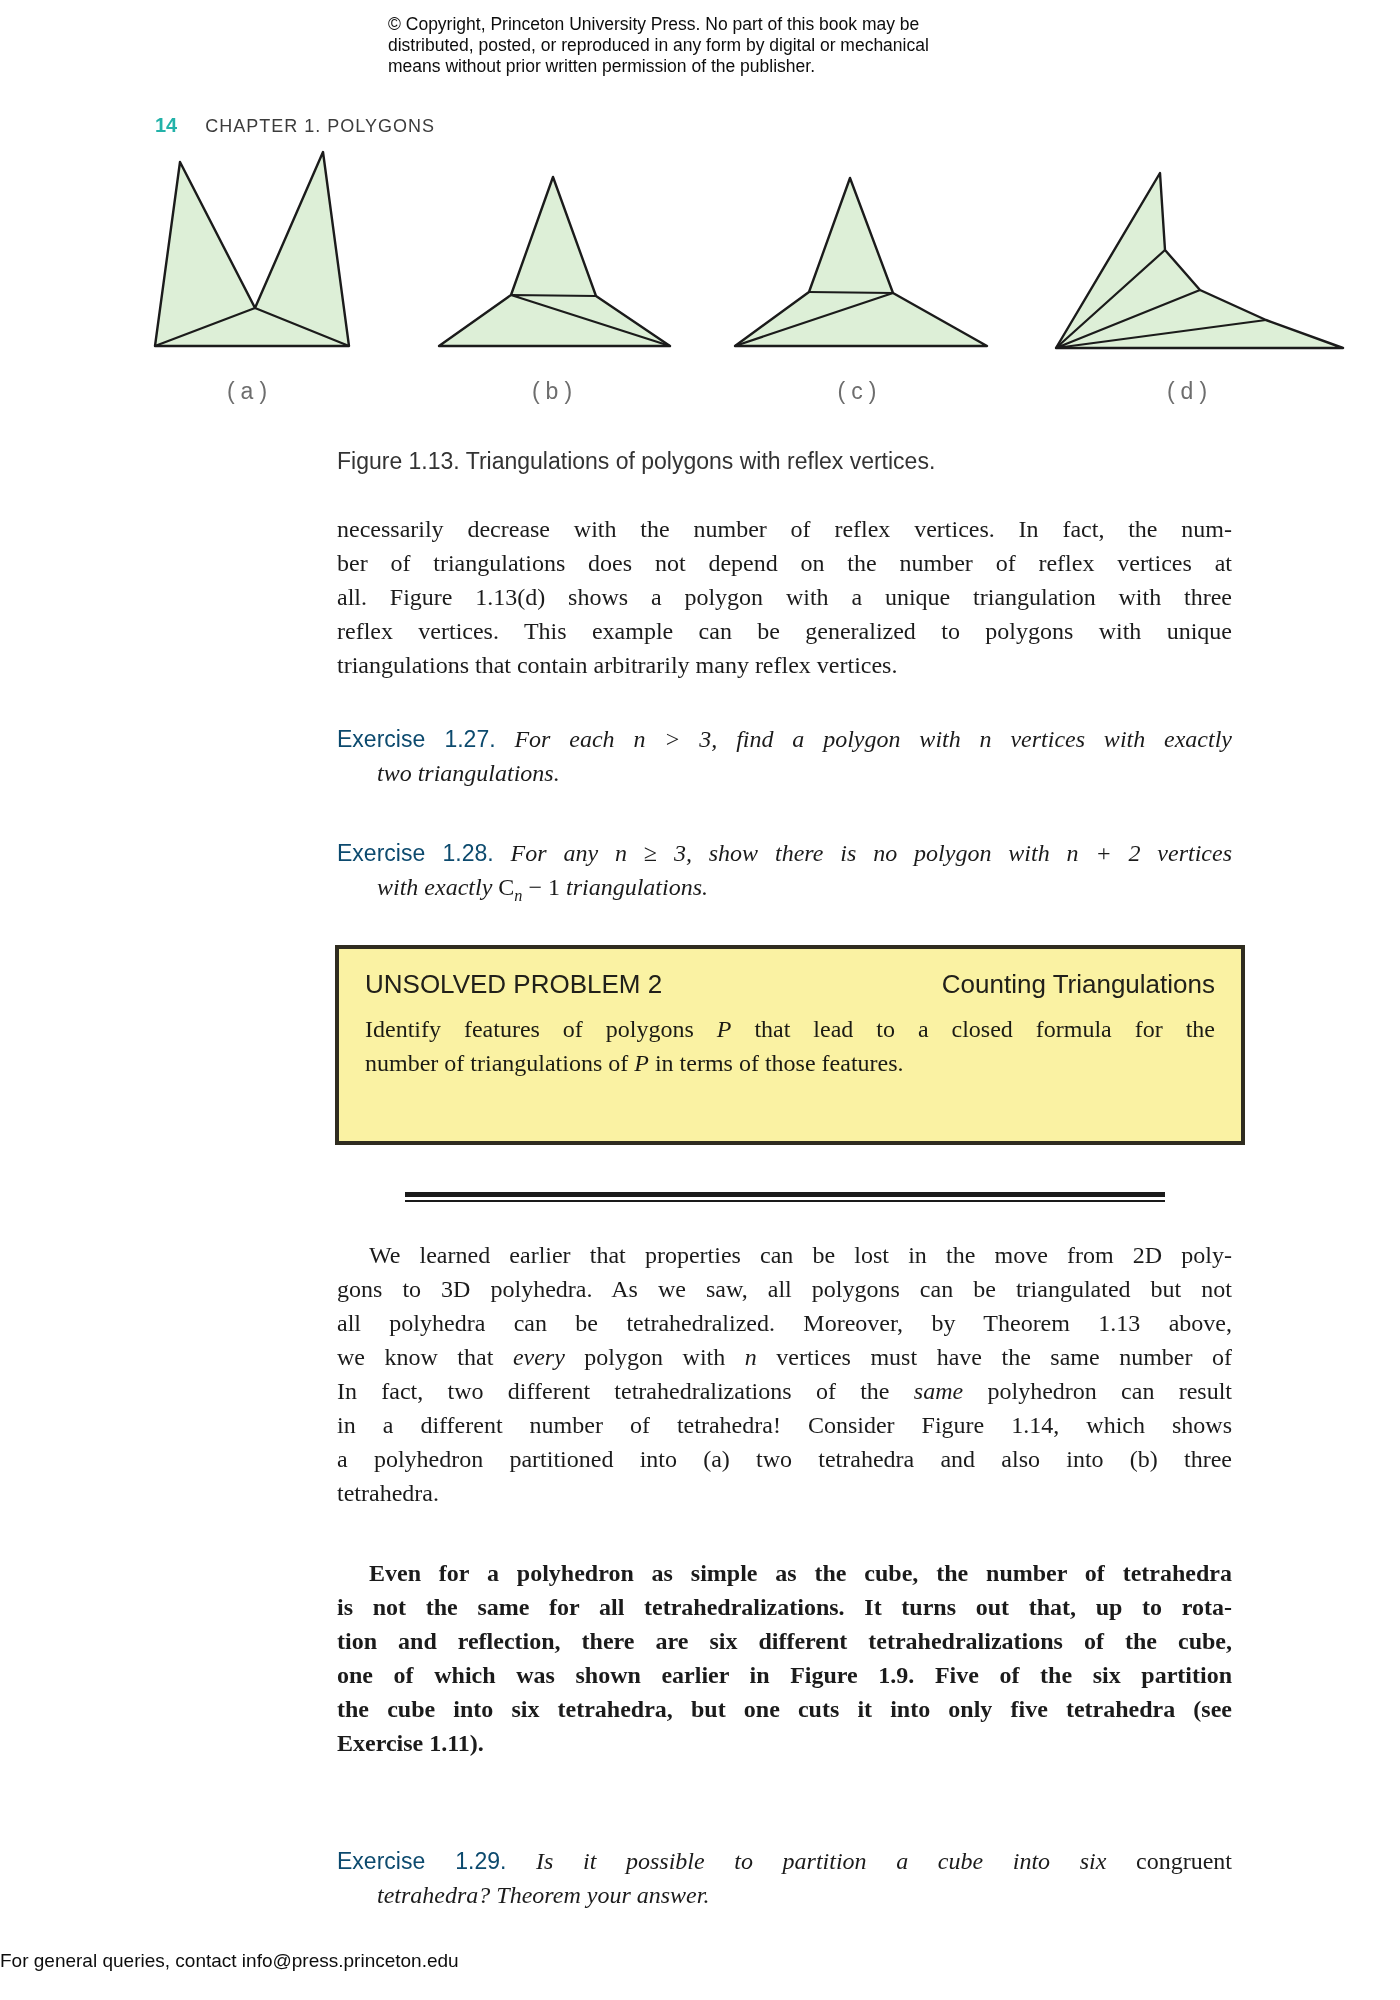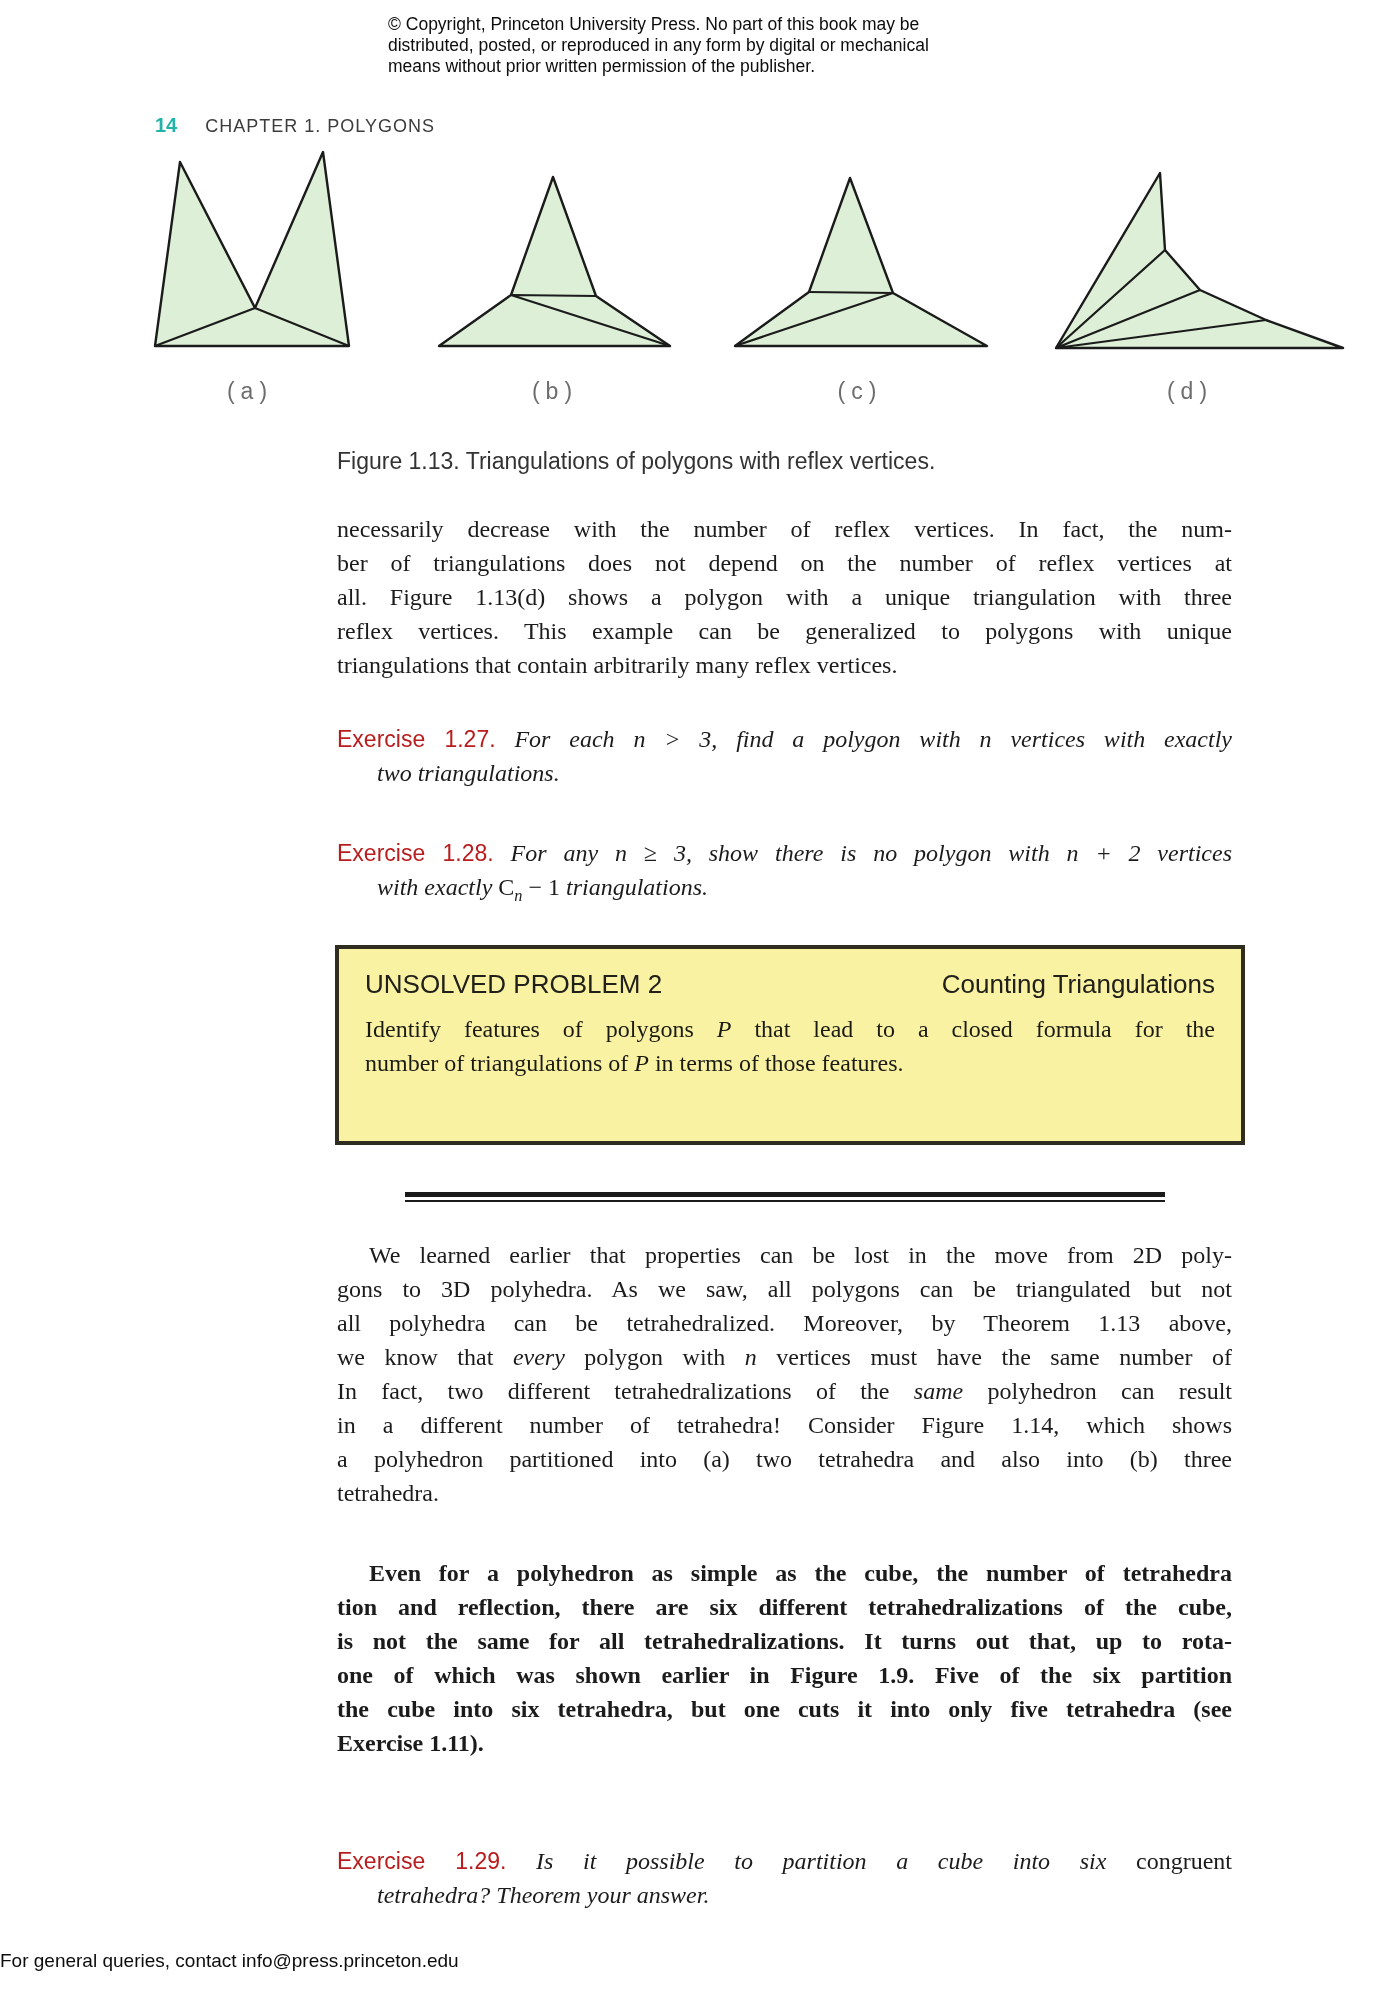--- a/index.html
+++ b/index.html
@@ -37,21 +37,21 @@
   .justify-lines .tline { text-align:justify; text-align-last:justify; }
   .justify-lines .tline:last-child { text-align-last:left; }
   .indent-first .tline:first-child { text-indent:32px; }
   .p1 { top:512px; } .p2 { top:1238px; } .p3 { top:1556px;font-weight:bold; }
 
   
   .ex27 { top:722px; } .ex28 { top:836px; } .ex29 { top:1844px; }
   .ex-first { text-align:justify; text-align-last:justify; }
   .ex-rest  { margin-left:40px; }
   .ex-label {
-    font-family:"Liberation Sans", sans-serif; color:#b91c1c; font-size:23px; font-style:normal;
+    font-family:"Liberation Sans", sans-serif; color:#0c4a6e; font-size:23px; font-style:normal;
   }
   sub { font-size:0.68em; font-style:italic; }
 
   
   .unsolved {
     position:absolute; left:335px; top:945px; width:910px; height:200px;
     background:#faf2a3; border:4px solid #2f2c20; box-sizing:border-box; padding:20px 26px 10px 26px;
   }
   .unsolved-header {
     display:flex; justify-content:space-between; align-items:baseline;
@@ -156,22 +156,22 @@
       <div class="tline">all polyhedra can be tetrahedralized. Moreover, by Theorem 1.13 above,</div>
       <div class="tline">we know that <i>every</i> polygon with <i>n</i> vertices must have the same number of</div>
       <div class="tline">In fact, two different tetrahedralizations of the <i>same</i> polyhedron can result</div>
       <div class="tline">in a different number of tetrahedra! Consider Figure 1.14, which shows</div>
       <div class="tline">a polyhedron partitioned into (a) two tetrahedra and also into (b) three</div>
       <div class="tline">tetrahedra.</div>
     </div>
 
   <div class="para p3 justify-lines indent-first">
       <div class="tline">Even for a polyhedron as simple as the cube, the number of tetrahedra</div>
+      <div class="tline">is not the same for all tetrahedralizations. It turns out that, up to rota-</div>
       <div class="tline">tion and reflection, there are six different tetrahedralizations of the cube,</div>
-      <div class="tline">is not the same for all tetrahedralizations. It turns out that, up to rota-</div>
       <div class="tline">one of which was shown earlier in Figure 1.9. Five of the six partition</div>
       <div class="tline">the cube into six tetrahedra, but one cuts it into only five tetrahedra (see</div>
       <div class="tline">Exercise 1.11).</div>
     </div>
 
   <div class="exercise ex29">
     <div class="tline ex-first">
       <span class="ex-label">Exercise 1.29.</span>
       <span><i>Is it possible to partition a cube into six</i> congruent</span>
     </div>

